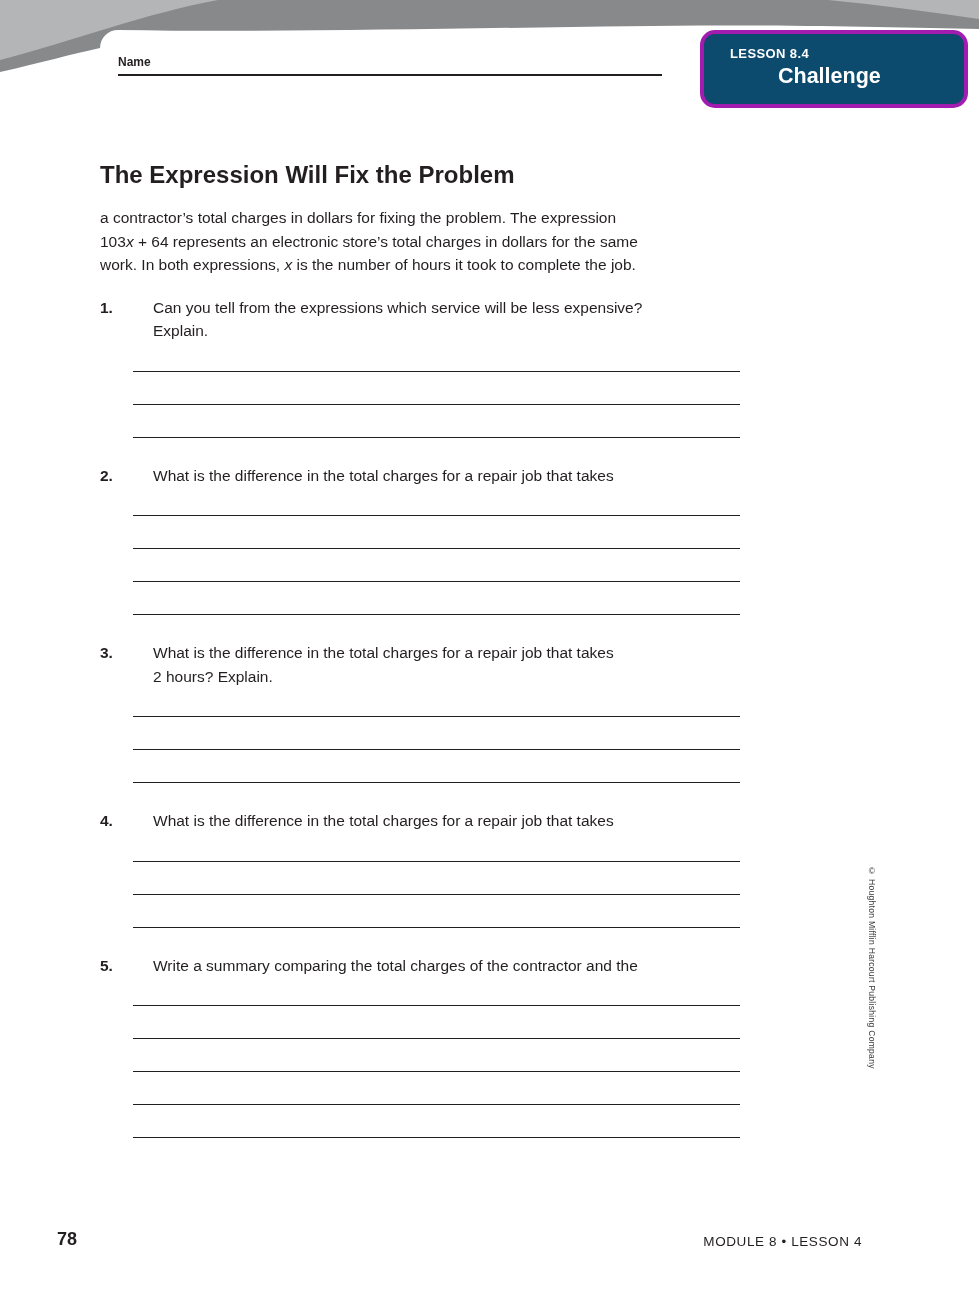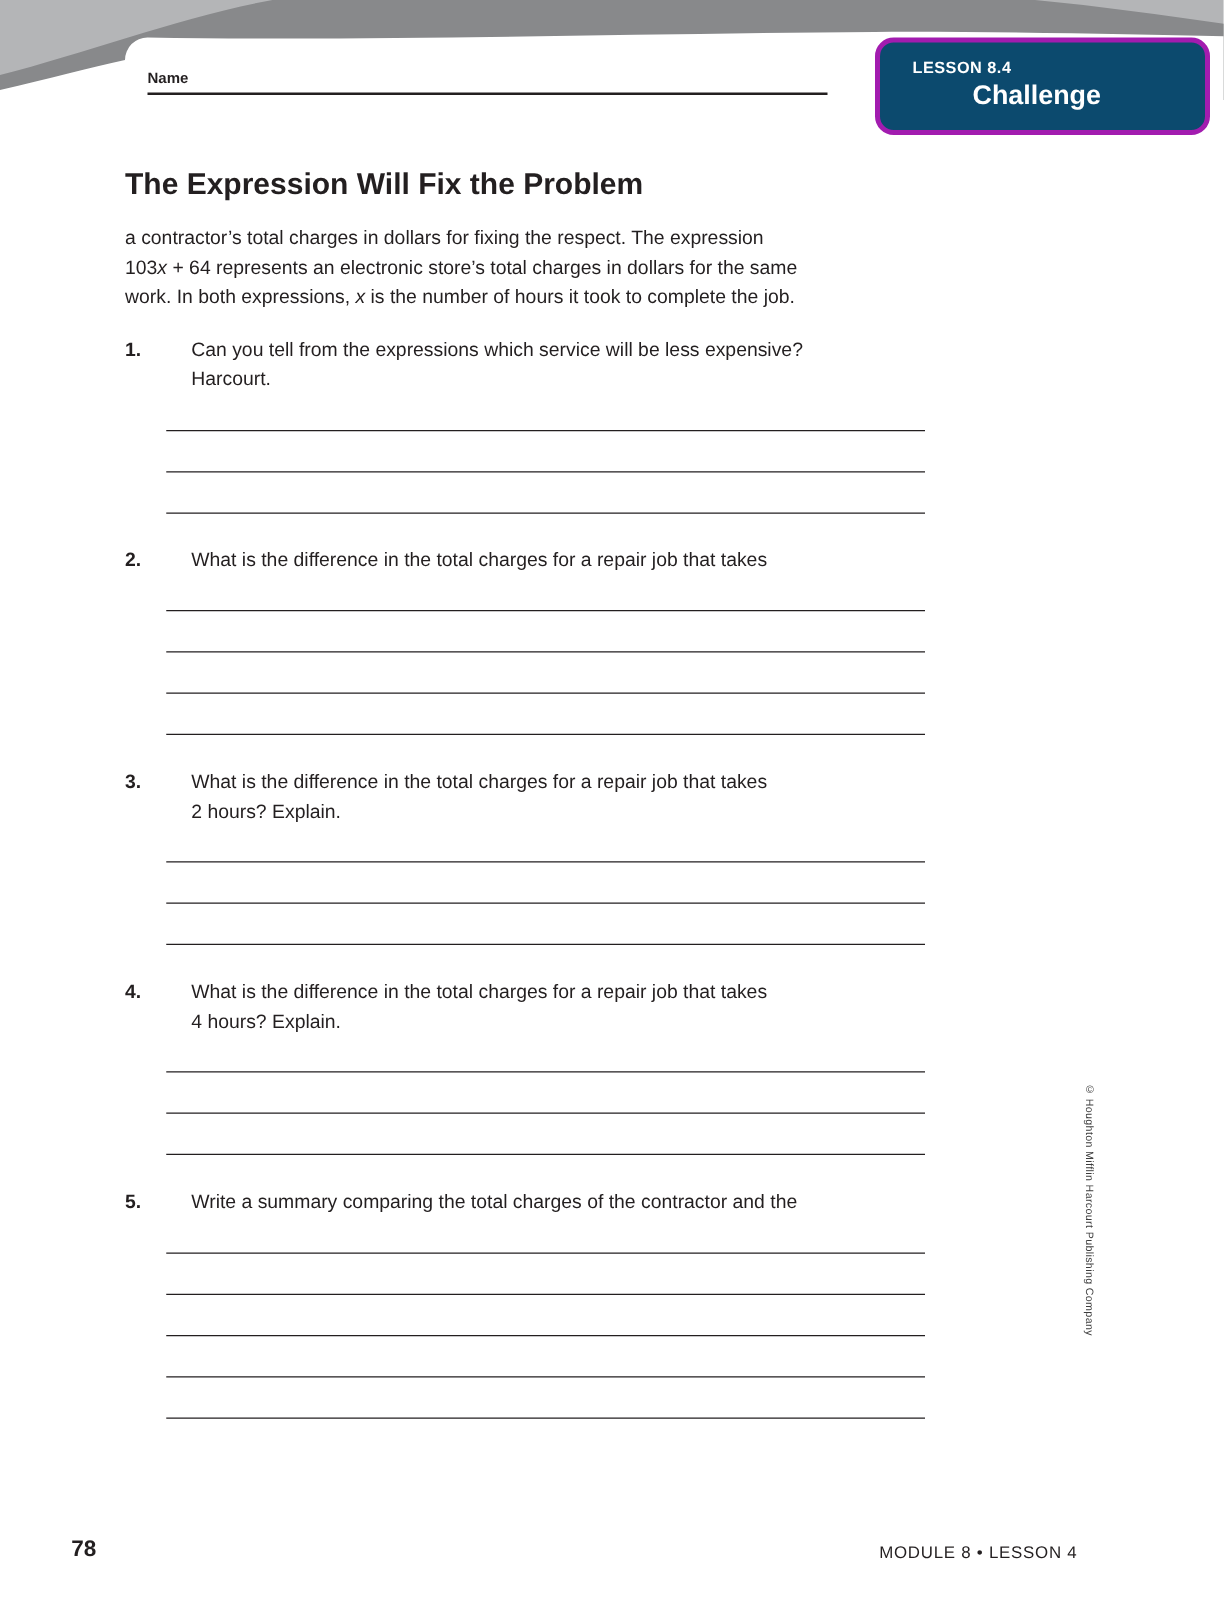--- a/index.html
+++ b/index.html
@@ -16,21 +16,21 @@
     border-radius:15px;padding:11px 0 0 26px;
   }
   .lesson-tag{color:#ffffff;font-weight:bold;font-size:13px;letter-spacing:.4px;line-height:17px;}
   .lesson-type{color:#ffffff;font-weight:bold;font-size:21.5px;line-height:26px;margin-top:1px;margin-left:48px;}
   .name-row{
     position:absolute;left:118px;top:51px;width:544px;height:23px;
     border-bottom:2px solid #231f20;
   }
   .name-label{font-weight:bold;font-size:12px;line-height:22px;}
   
-  .content{position:absolute;left:100px;top:133px;width:640px;}
+  .content{position:absolute;left:100px;top:160px;width:640px;}
   .page-title{font-size:24px;line-height:30px;font-weight:bold;margin:0 0 16px 0;}
   .intro{font-size:15.5px;line-height:23.5px;margin:0 0 19px 0;}
   .intro-line{white-space:nowrap;}
   .ital{font-style:italic;}
   .question{display:grid;grid-template-columns:33px 1fr;margin-bottom:26px;}
   .q-num{font-weight:bold;font-size:15.5px;line-height:23.5px;}
   .q-text{font-size:15.5px;line-height:23.5px;margin-left:20px;}
   .q-text div{white-space:nowrap;}
   .ans-lines{grid-column:2;margin-top:-4px;}
   .ans-line{height:32px;border-bottom:1.8px solid #231f20;}
@@ -58,30 +58,30 @@
   <div class="lesson-type">Challenge</div>
 </div>
 
 <div class="name-row">
   <span class="name-label">Name</span>
 </div>
 
 <div class="content">
   <h1 class="page-title">The Expression Will Fix the Problem</h1>
   <div class="intro">
-      <div class="intro-line"><span>a contractor’s total charges in dollars for fixing the respect. The expression</span></div>
+      <div class="intro-line"><span>a contractor’s total charges in dollars for fixing the problem. The expression</span></div>
       <div class="intro-line"><span>103</span><span class="ital">x</span><span> + 64 represents an electronic store’s total charges in dollars for the same</span></div>
       <div class="intro-line"><span>work. In both expressions, </span><span class="ital">x</span><span> is the number of hours it took to complete the job.</span></div>
     </div>
   <div>
   <div class="question">
     <div class="q-num">1.</div>
     <div class="q-text">
           <div>Can you tell from the expressions which service will be less expensive?</div>
-          <div>Harcourt.</div>
+          <div>Explain.</div>
         </div>
     <div class="ans-lines">
           <div class="ans-line"></div>
           <div class="ans-line"></div>
           <div class="ans-line"></div>
         </div>
   </div>
 
   <div class="question">
     <div class="q-num">2.</div>
@@ -106,21 +106,20 @@
           <div class="ans-line"></div>
           <div class="ans-line"></div>
           <div class="ans-line"></div>
         </div>
   </div>
 
   <div class="question">
     <div class="q-num">4.</div>
     <div class="q-text">
           <div>What is the difference in the total charges for a repair job that takes</div>
-          <div>4 hours? Explain.</div>
         </div>
     <div class="ans-lines">
           <div class="ans-line"></div>
           <div class="ans-line"></div>
           <div class="ans-line"></div>
         </div>
   </div>
 
   <div class="question">
     <div class="q-num">5.</div>

